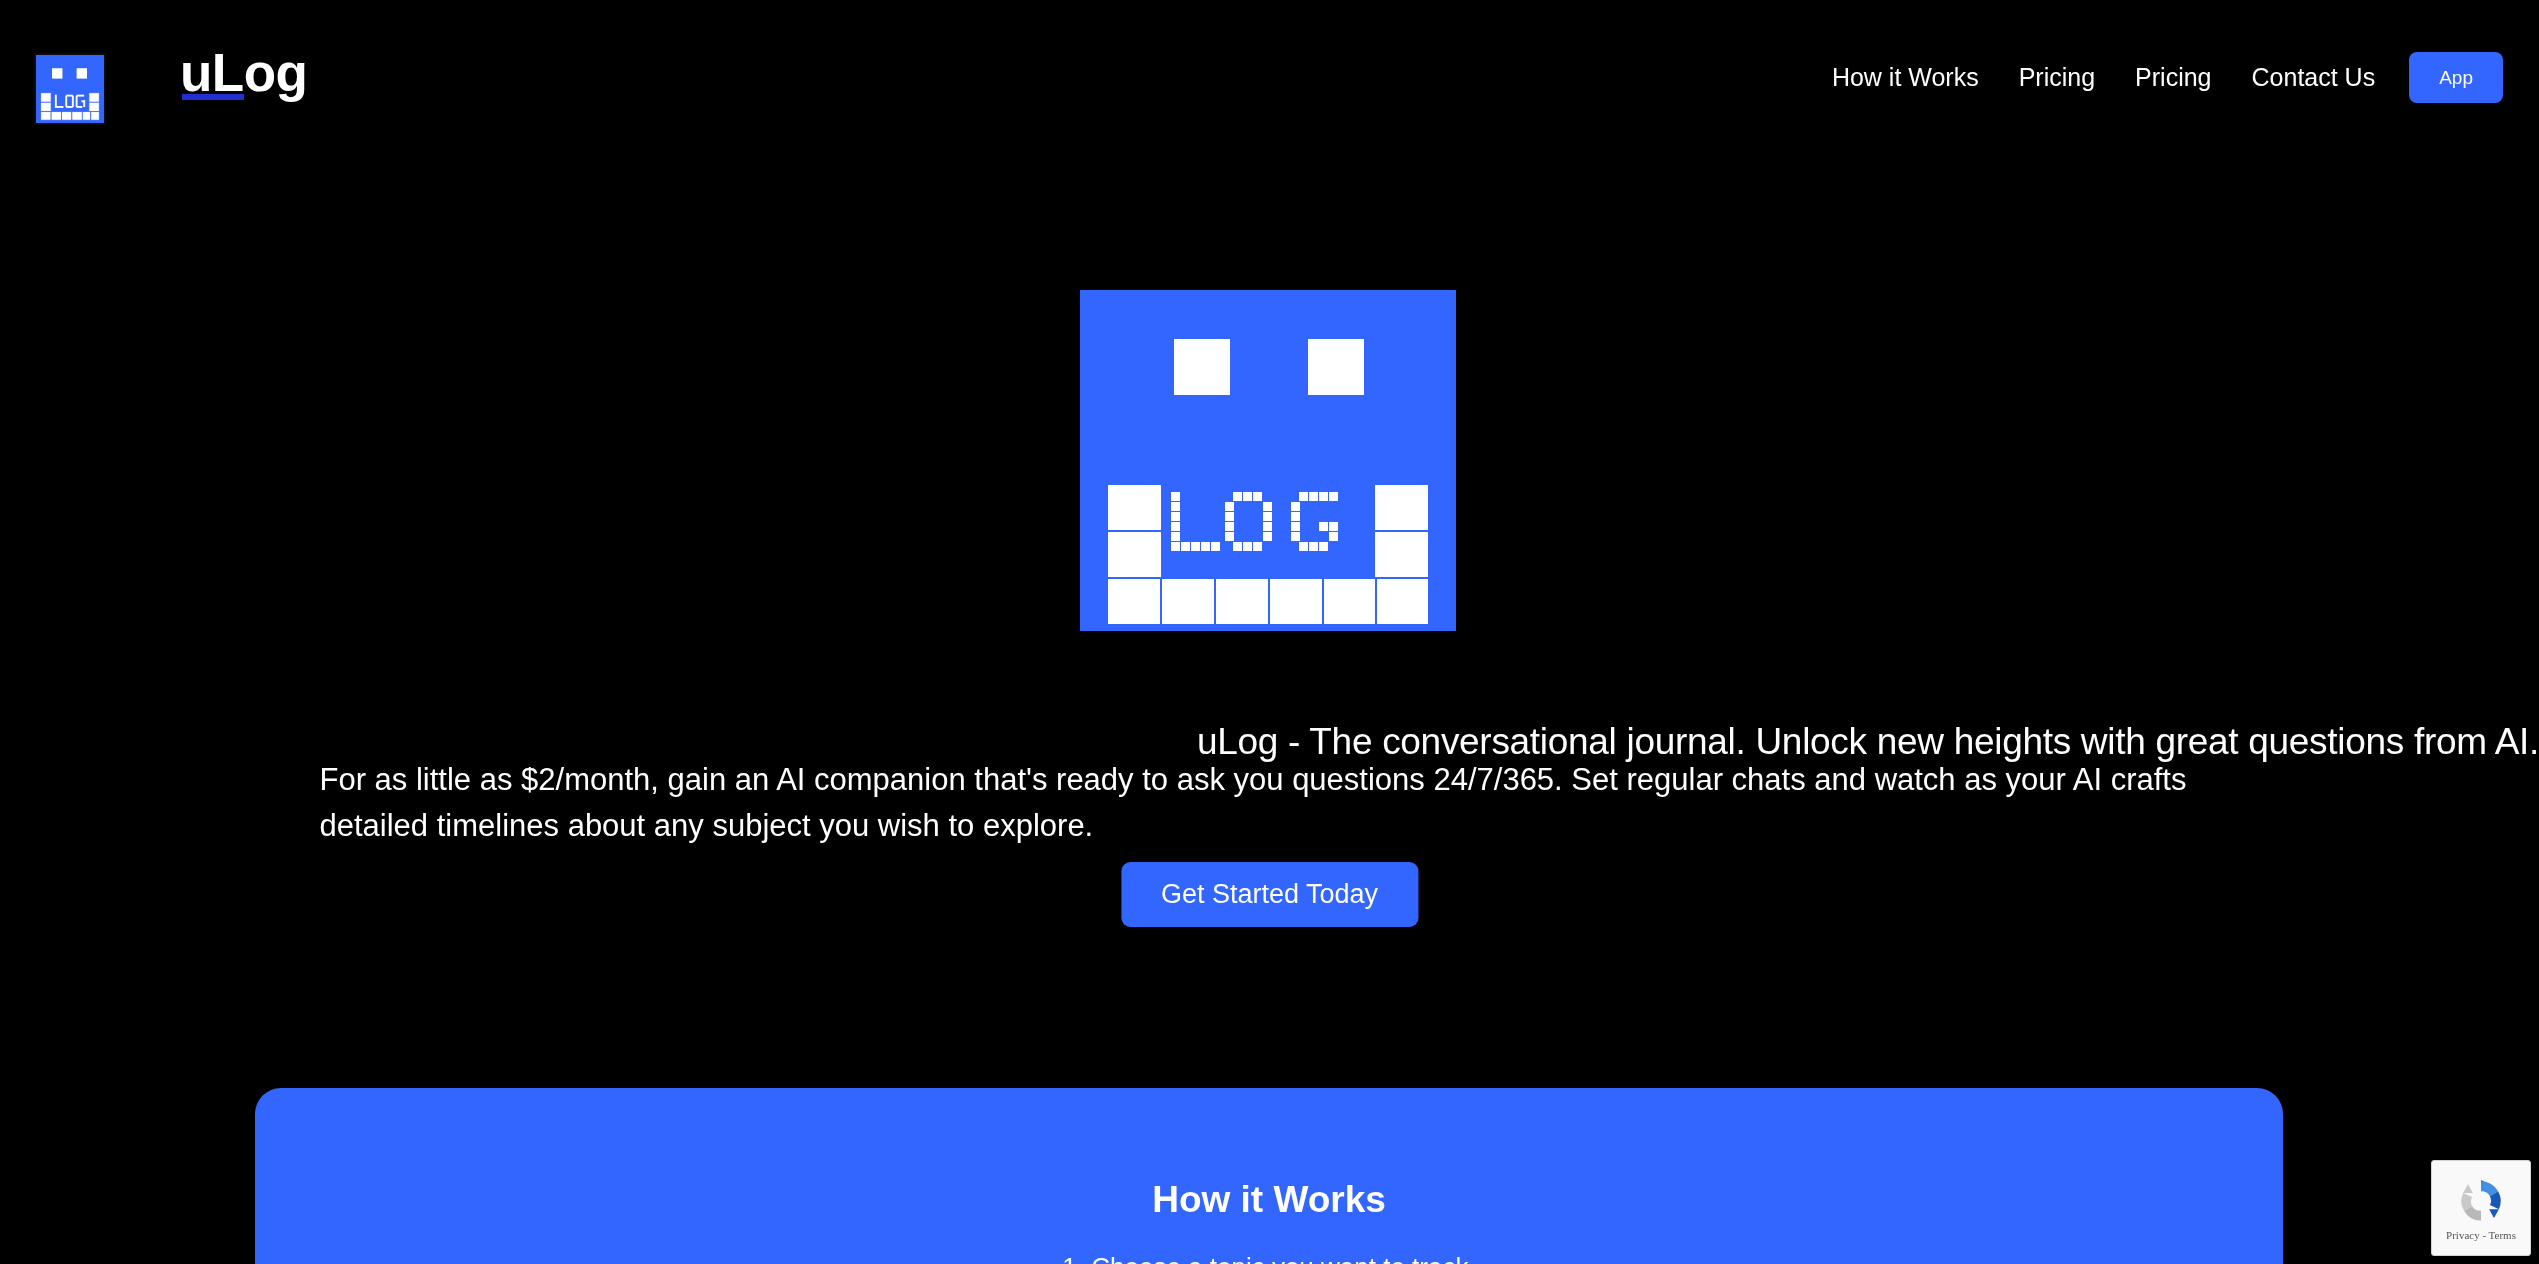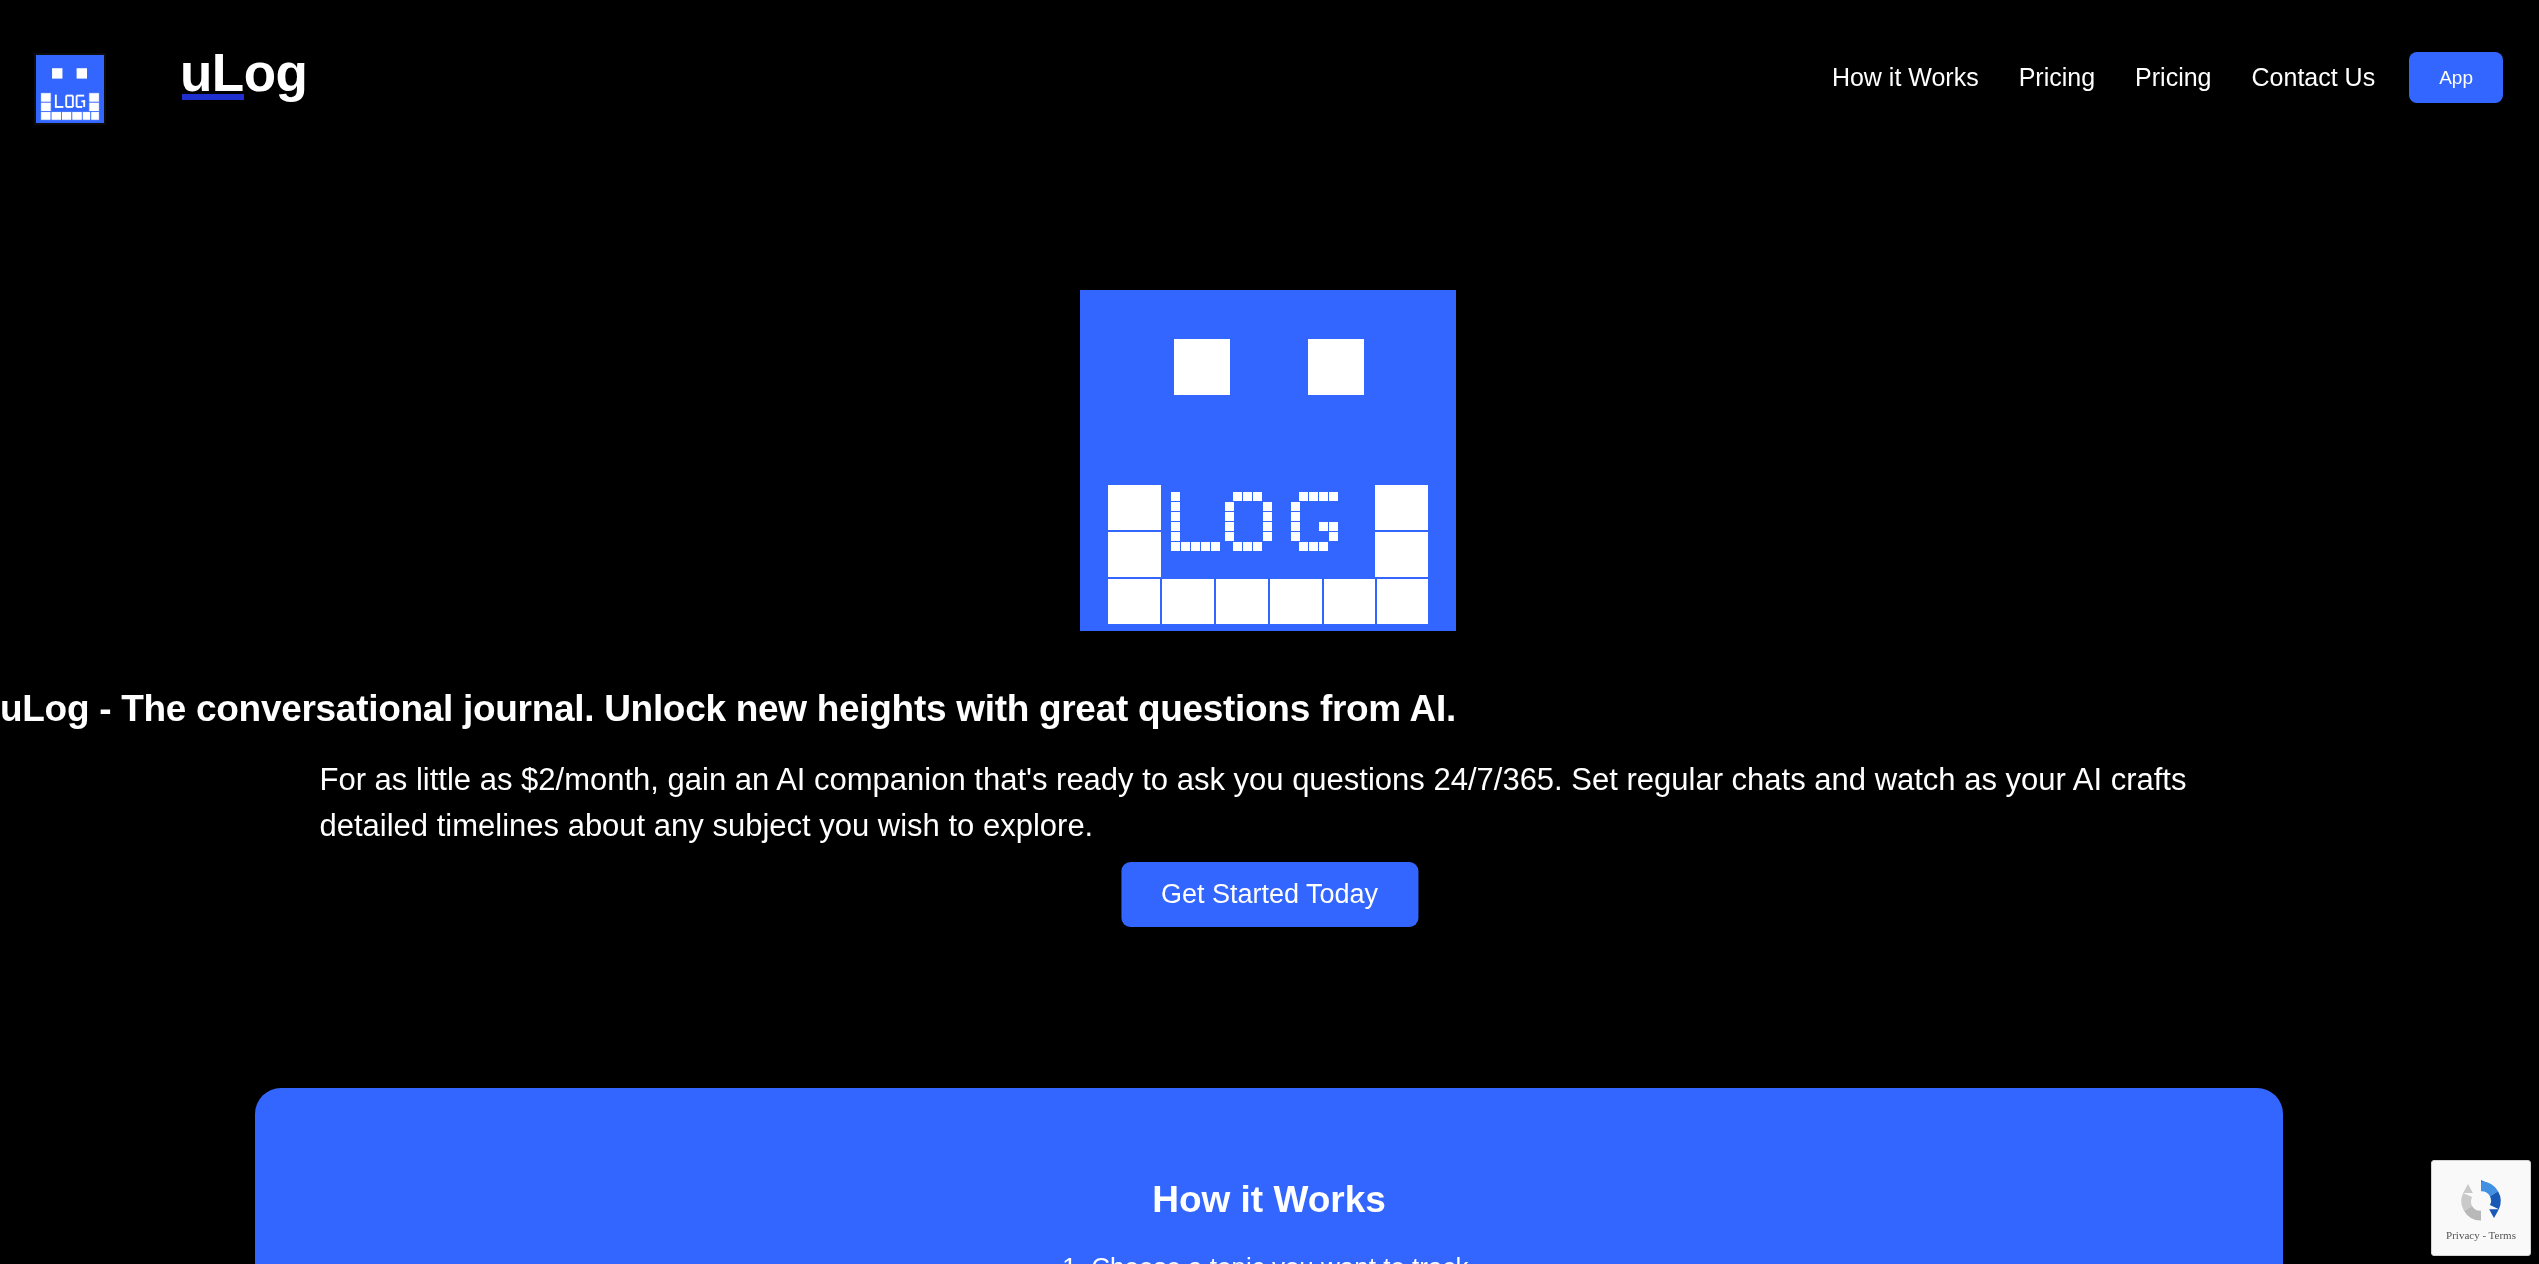--- a/index.html
+++ b/index.html
@@ -76,23 +76,23 @@
   .m-b1 { left:54px;  top:94px; width:54px; height:47px; }
   .m-b2 { left:108px; top:94px; width:54px; height:47px; }
   .m-b3 { left:162px; top:94px; width:54px; height:47px; }
   .m-b4 { left:216px; top:94px; width:53px; height:47px; }
   .m-b5 { left:269px; top:94px; width:53px; height:47px; }
 
   
   .pixgrid { position:absolute; left:62px; top:8px; }
 
   .hero-title {
-    position:absolute; top:685px; left:0; width:2539px;
-    text-align:left; color:#ffffff;
-    font-size:37px; font-weight:700; letter-spacing:-0.3px;
+    position:absolute; top:718px; left:0; width:2539px;
+    text-align:right; color:#ffffff;
+    font-size:37px; font-weight:400; letter-spacing:-0.3px;
     line-height:1.3;
   }
   .hero-sub {
     position:absolute; top:757px; left:50%; transform:translateX(-50%);
     width:1900px; text-align:left; color:#ffffff;
     font-size:31px; font-weight:400; line-height:1.48;
   }
   .cta-btn {
     position:absolute; top:862px; left:50%; transform:translateX(-50%);
     background:#3366FF; color:#ffffff; border:none; border-radius:9px;

